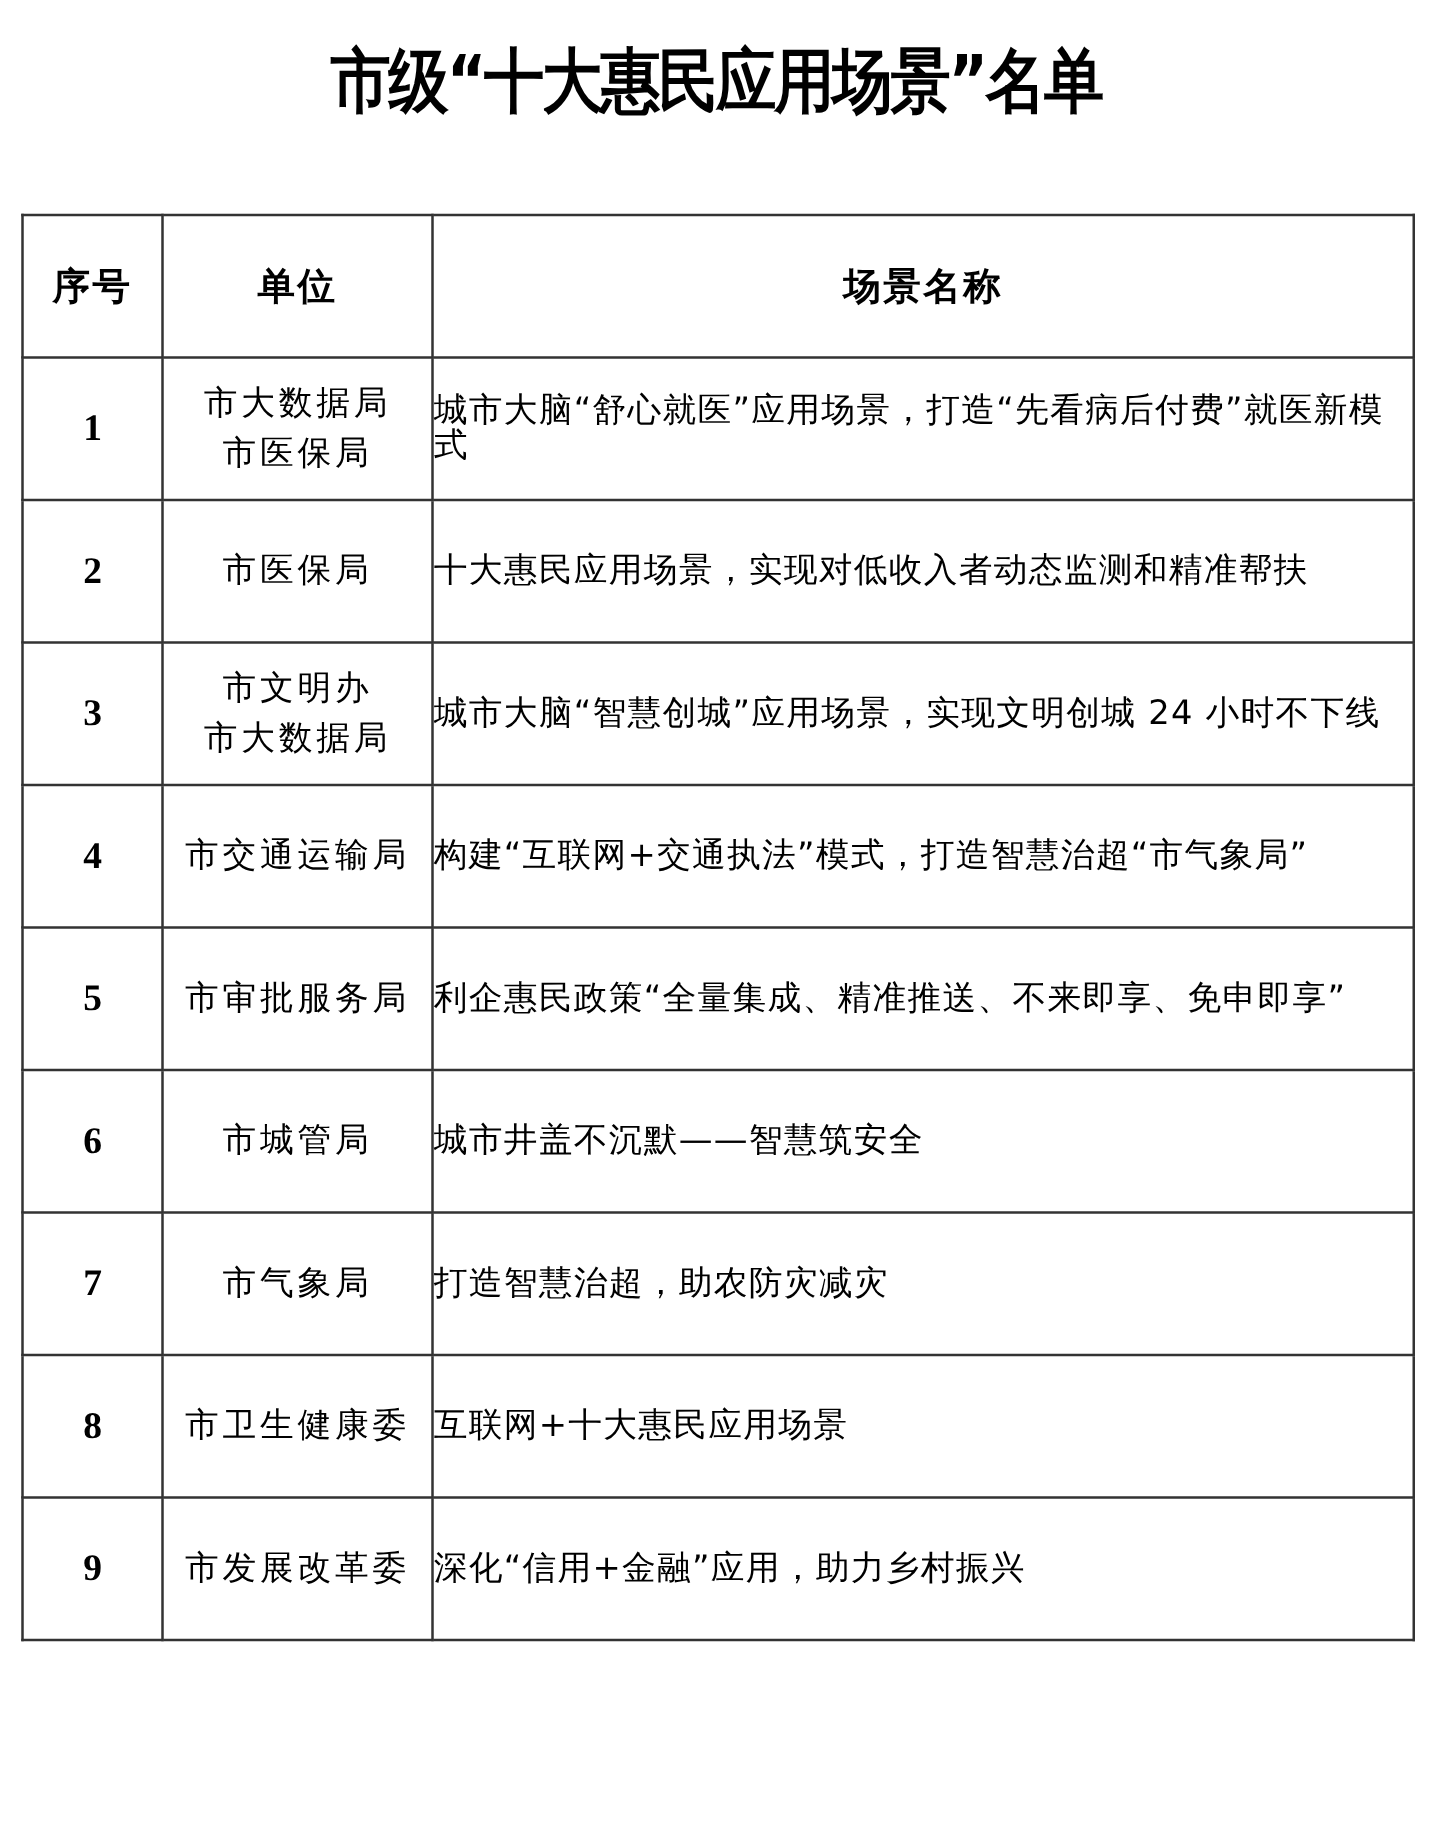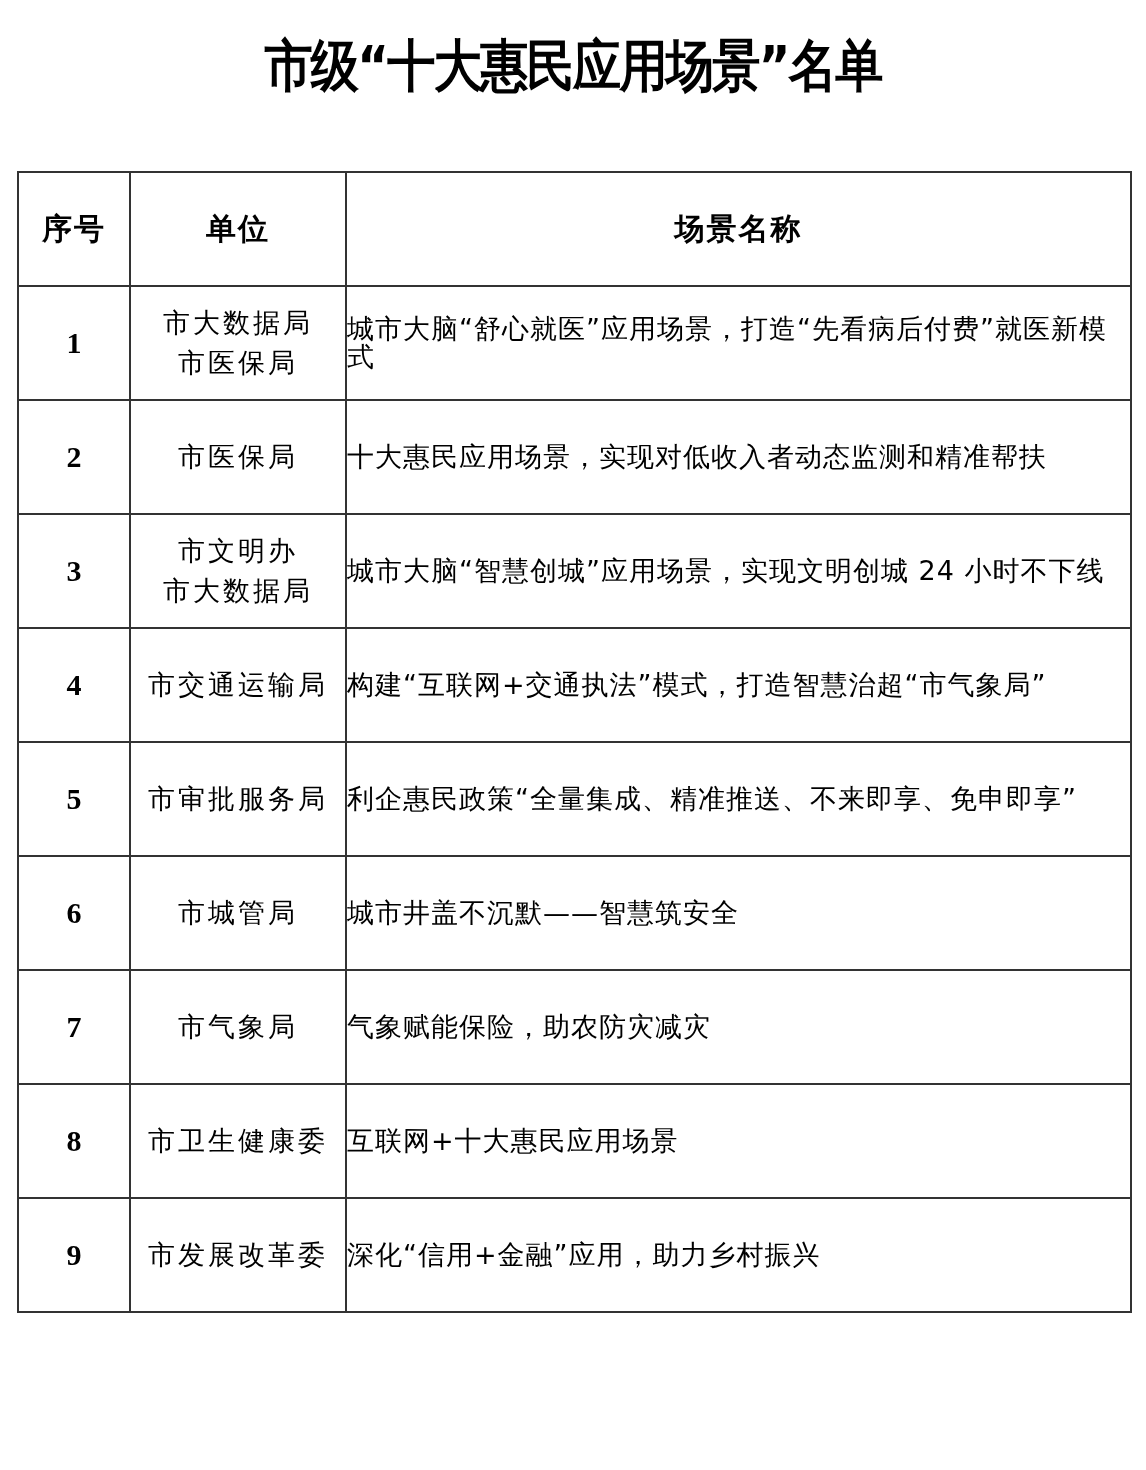--- a/index.html
+++ b/index.html
@@ -137,21 +137,21 @@
       <td class="unit">
         <span class="line">市城管局</span>
       </td>
       <td class="scene">城市井盖不沉默——智慧筑安全</td>
     </tr>
     <tr>
       <td class="idx">7</td>
       <td class="unit">
         <span class="line">市气象局</span>
       </td>
-      <td class="scene">气象赋能保险，助农防灾减灾</td>
+      <td class="scene">打造智慧治超，助农防灾减灾</td>
     </tr>
     <tr>
       <td class="idx">8</td>
       <td class="unit">
         <span class="line">市卫生健康委</span>
       </td>
       <td class="scene">互联网+十大惠民应用场景</td>
     </tr>
     <tr>
       <td class="idx">9</td>

